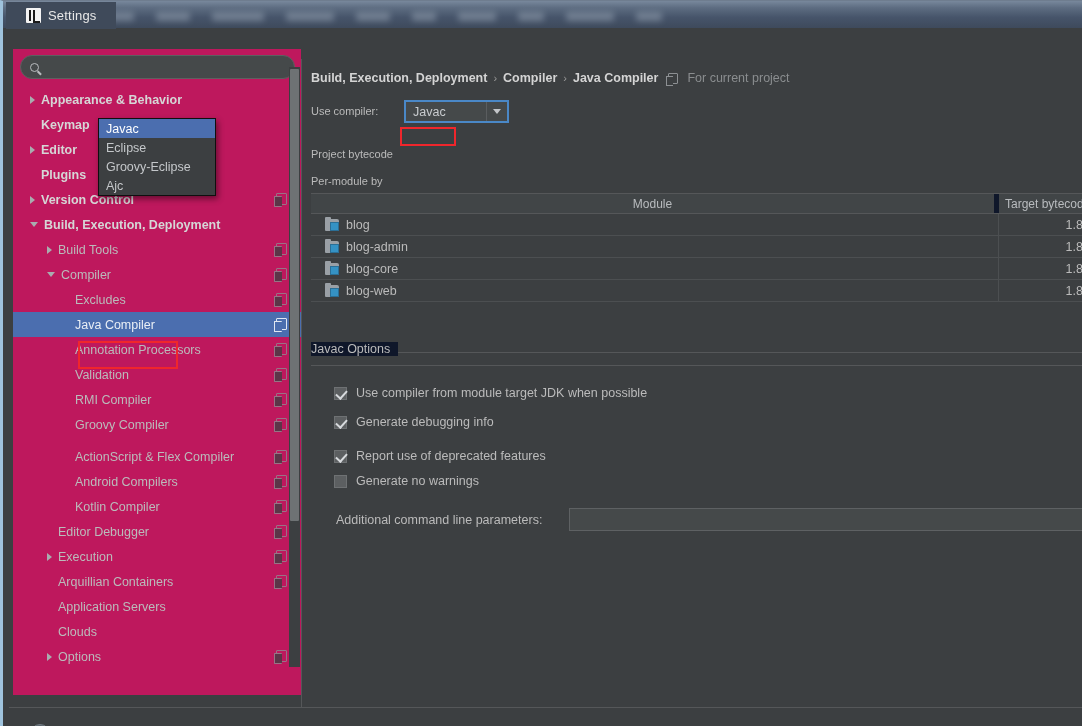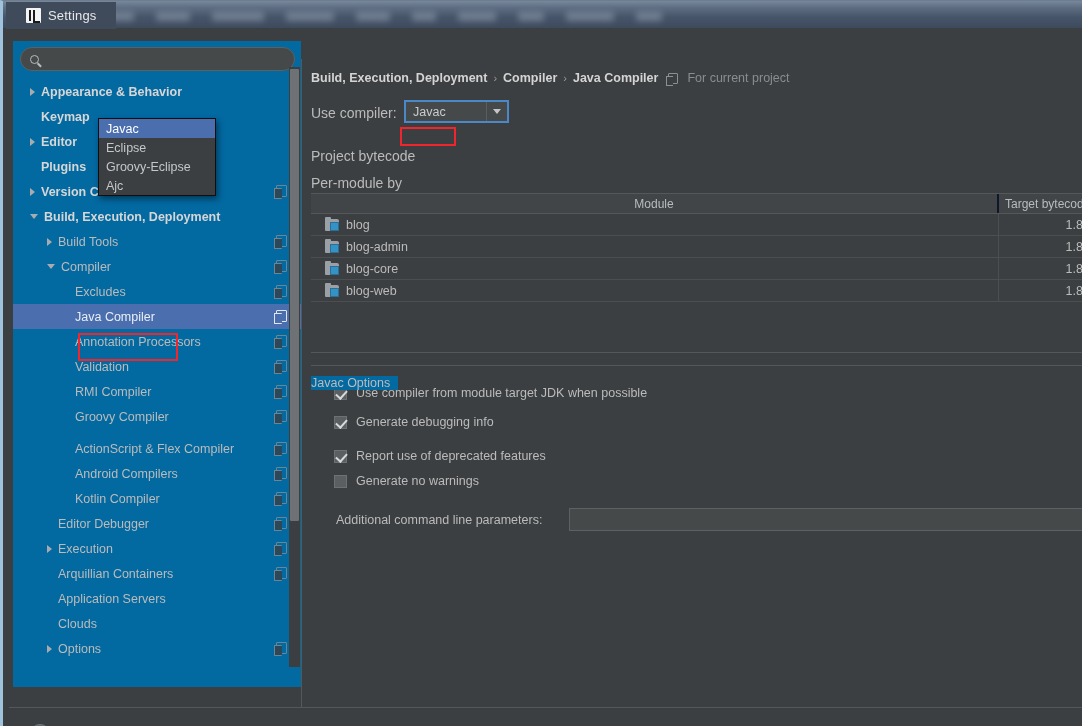--- a/index.html
+++ b/index.html
@@ -55,22 +55,22 @@
   .tb-title { color: #e8e8e8; font-size: 13px; letter-spacing: .2px; }
 
   
   .dialog {
     position: absolute; left: 3px; top: 28px; width: 1079px; height: 698px;
     background: #3c3f41;
   }
 
   
   .left-pane {
-    position: absolute; left: 7px; top: 12px; width: 288px; height: 646px;
-    background: #0369a1;
+    position: absolute; left: 7px; top: 20px; width: 288px; height: 646px;
+    background: #be185d;
   }
   .search-wrap {
     position: absolute; left: 7px; top: 6px; width: 275px; height: 24px;
     border: 1px solid #5e6060; border-radius: 12px; background: #45494a;
     display: flex; align-items: center; padding-left: 9px;
   }
   .mag {
     width: 9px; height: 9px; border: 1.6px solid #b9bcbf; border-radius: 50%;
     position: relative; flex: none;
   }
@@ -145,21 +145,21 @@
   .bc-note { color: #8a8d8f; font-weight: normal; margin-left: 9px; }
   .bc-copy {
     position: relative; width: 10px; height: 11px; margin-left: 10px;
     border: 1px solid #8d9093; border-radius: 1px;
   }
   .bc-copy::before {
     content: ""; position: absolute; left: -3px; top: 2px; width: 6px; height: 8px;
     border: 1px solid #8d9093; border-right: none; background: #3c3f41;
   }
 
-  .row-label { position: absolute; color: #bbbbbb; font-size: 14px; white-space: nowrap; }
+  .row-label { position: absolute; color: #bbbbbb; font-size: 11px; white-space: nowrap; }
 
   .combo {
     position: absolute; left: 100px; top: 65px; width: 105px; height: 23px;
     background: #45494a; border: 2px solid #4a88c7; display: flex; align-items: center;
   }
   .combo-val { color: #c9cccf; font-size: 12.5px; padding-left: 7px; flex: 1; }
   .combo-btn {
     width: 21px; height: 19px; border-left: 1px solid #5a5d5f;
     display: flex; align-items: center; justify-content: center;
   }
@@ -184,21 +184,21 @@
     position: absolute; left: 7px; top: 158px; width: 781px; height: 110px;
     border-top: 1px solid #555759;
   }
   .thead {
     display: flex; height: 20px; background: #414547;
     border-bottom: 1px solid #555759;
   }
   .th {
     color: #b9bcbf; font-size: 12px; display: flex; align-items: center; justify-content: center;
   }
-  .th.module { width: 688px; border-right: 2px solid #0f172a; }
+  .th.module { width: 688px; border-right: 5px solid #0f172a; }
   .th.target { width: 93px; justify-content: flex-start; padding-left: 6px; }
   .trow {
     display: flex; height: 22px; border-bottom: 1px solid #4c4f51;
     background: #3c3f41;
   }
   .td-mod {
     width: 688px; display: flex; align-items: center; padding-left: 14px;
     border-right: 1px solid #4c4f51; color: #bbbbbb; font-size: 12.5px;
   }
   .td-tgt {
@@ -217,22 +217,22 @@
     content: ""; position: absolute; right: 0px; bottom: 0px; width: 7px; height: 7px;
     background: #3592c4; border: 1px solid #2b6f96;
   }
   .table-body-bg {
     position: absolute; left: 7px; top: 268px; width: 781px; height: 50px;
     background: #3c3f41; border-bottom: 1px solid #555759;
   }
 
   
   .group-title {
-    position: absolute; left: 7px; top: 341px; color: #bbbbbb; font-size: 12.5px;
-    background: #0369a1; padding-right: 8px; z-index: 3;
+    position: absolute; left: 7px; top: 307px; color: #bbbbbb; font-size: 12.5px;
+    background: #0f172a; padding-right: 8px; z-index: 3;
   }
   .group-line {
     position: absolute; left: 7px; top: 330px; width: 774px; height: 1px; background: #555759;
   }
   .chk-row {
     position: absolute; left: 30px; display: flex; align-items: center;
   }
   .chk {
     width: 13px; height: 13px; background: #5c5f61; border: 1px solid #6e7173;
     margin-right: 9px; position: relative; flex: none;

